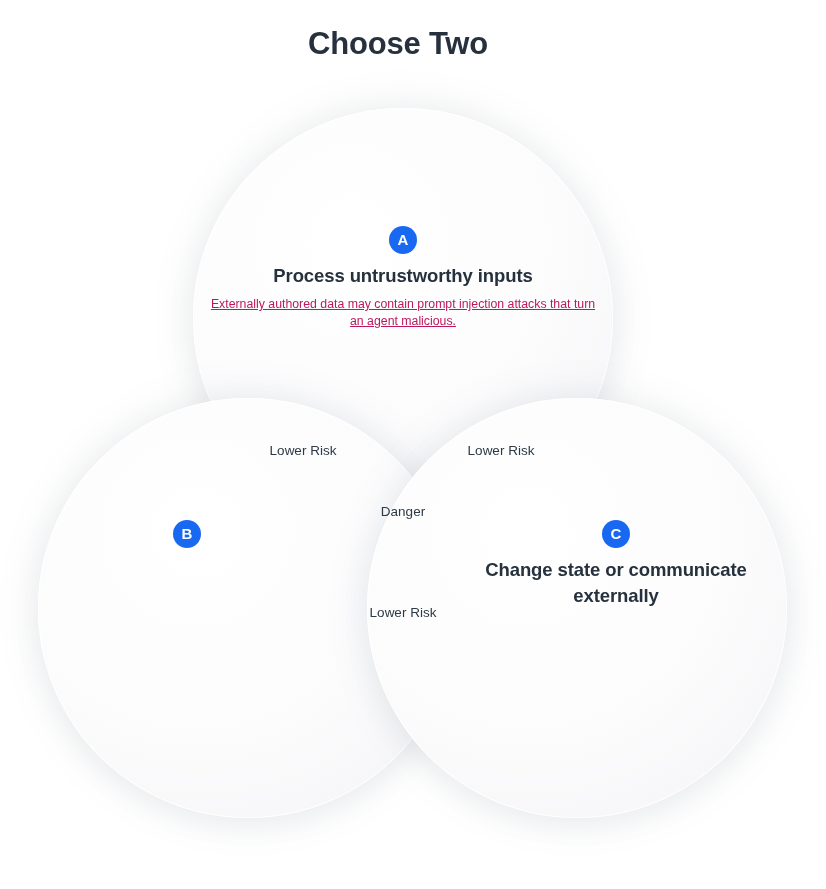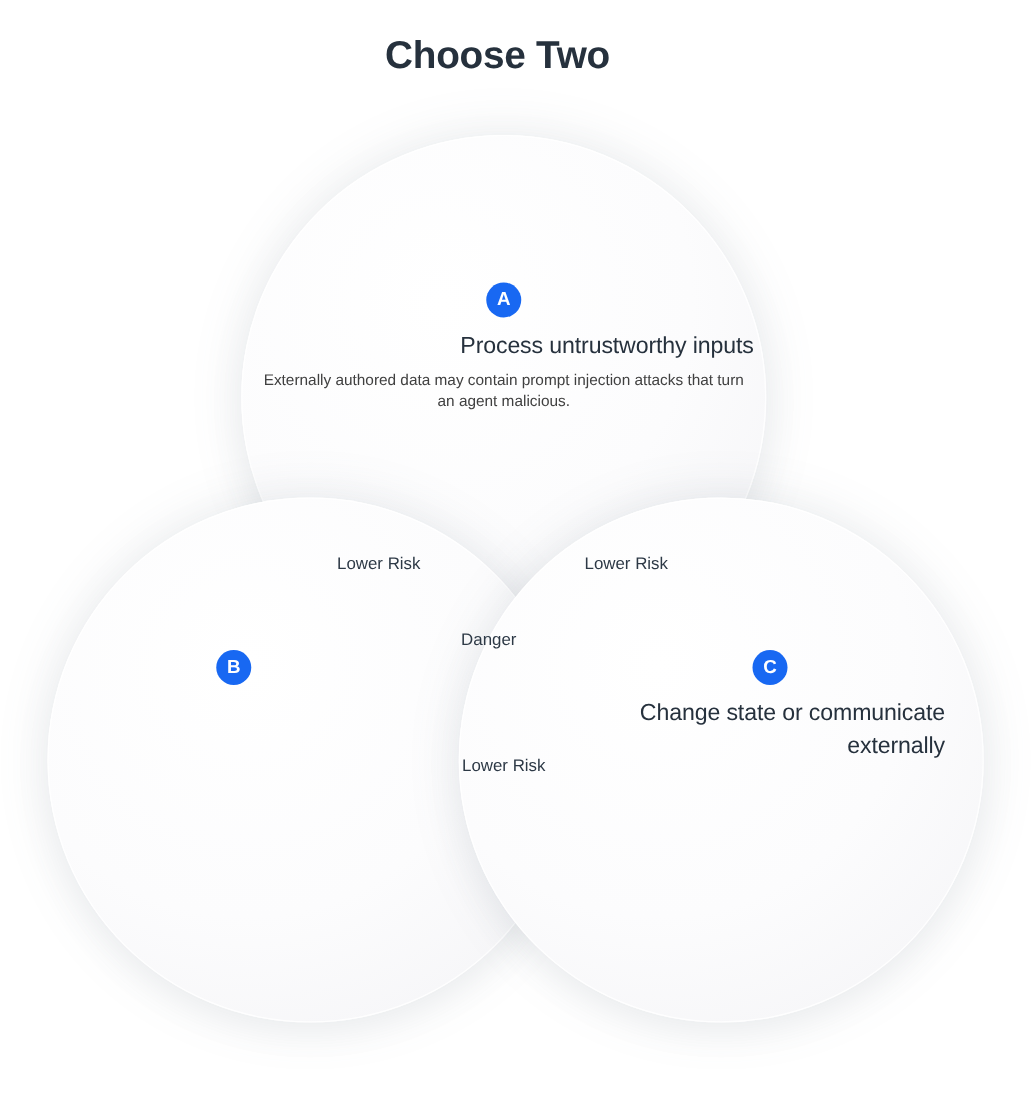--- a/index.html
+++ b/index.html
@@ -64,50 +64,50 @@
     color: #ffffff;
     font-size: 15px;
     font-weight: bold;
     line-height: 28px;
     text-align: center;
     margin: 0 auto 9px auto;
   }
 
   .heading {
     font-size: 18.5px;
-    font-weight: normal;
+    font-weight: bold;
     color: #26313d;
     line-height: 26px;
     letter-spacing: -0.1px;
     margin-bottom: 7px;
-    text-align: right;
   }
 
   .desc {
     font-size: 12.3px;
     line-height: 17px;
-    color: #404040;
+    color: #be185d;
+    text-decoration: underline;
   }
 
   .block-a { left: 203px; top: 226px; width: 400px; }
   .block-b { left: 47px;  top: 520px; width: 280px; }
   .block-c { left: 476px; top: 520px; width: 280px; }
 
   .risk-label {
     position: absolute;
     font-size: 13.5px;
     font-weight: normal;
     color: #2d3946;
     text-align: center;
     white-space: nowrap;
   }
   .risk-ab     { left: 233px; top: 443px; width: 140px; }
   .risk-ac     { left: 431px; top: 443px; width: 140px; }
   .risk-bc     { left: 333px; top: 605px; width: 140px; }
-  .risk-center { left: 321px; top: 504px; width: 140px; }
+  .risk-center { left: 333px; top: 504px; width: 140px; }
 </style>
 </head>
 <body>
 
 <div id="page-title">Choose Two</div>
 
 <div id="venn">
 
   <div class="circle circle-a"></div>
   <div class="circle circle-b"></div>

